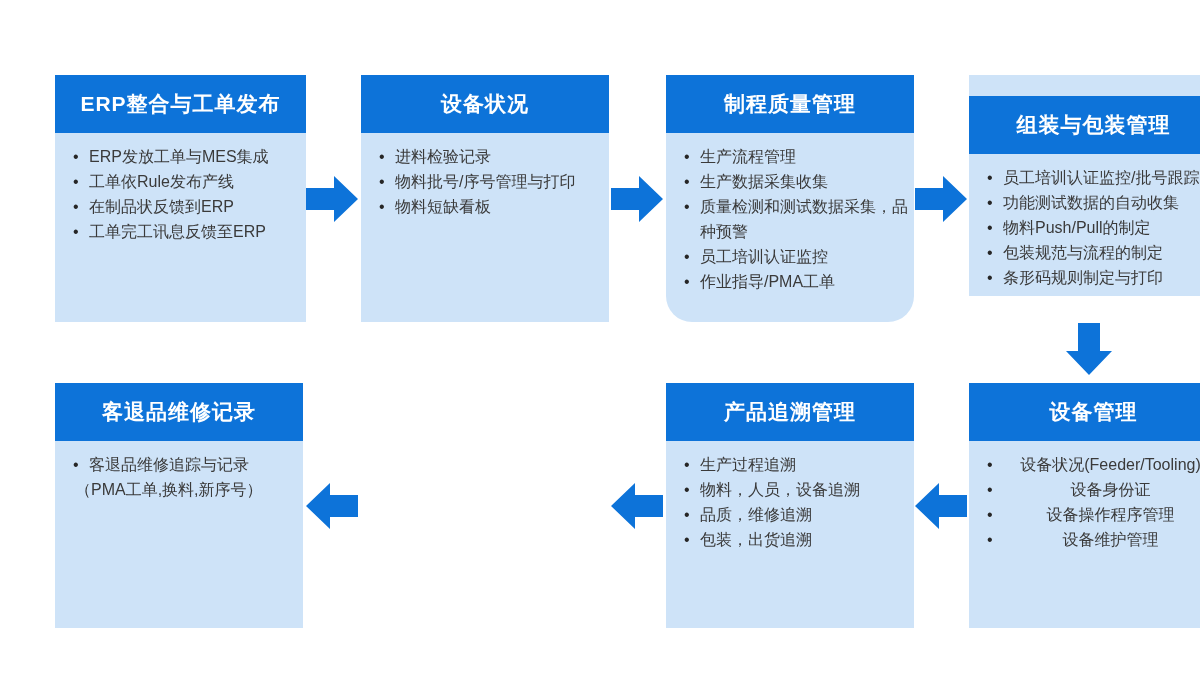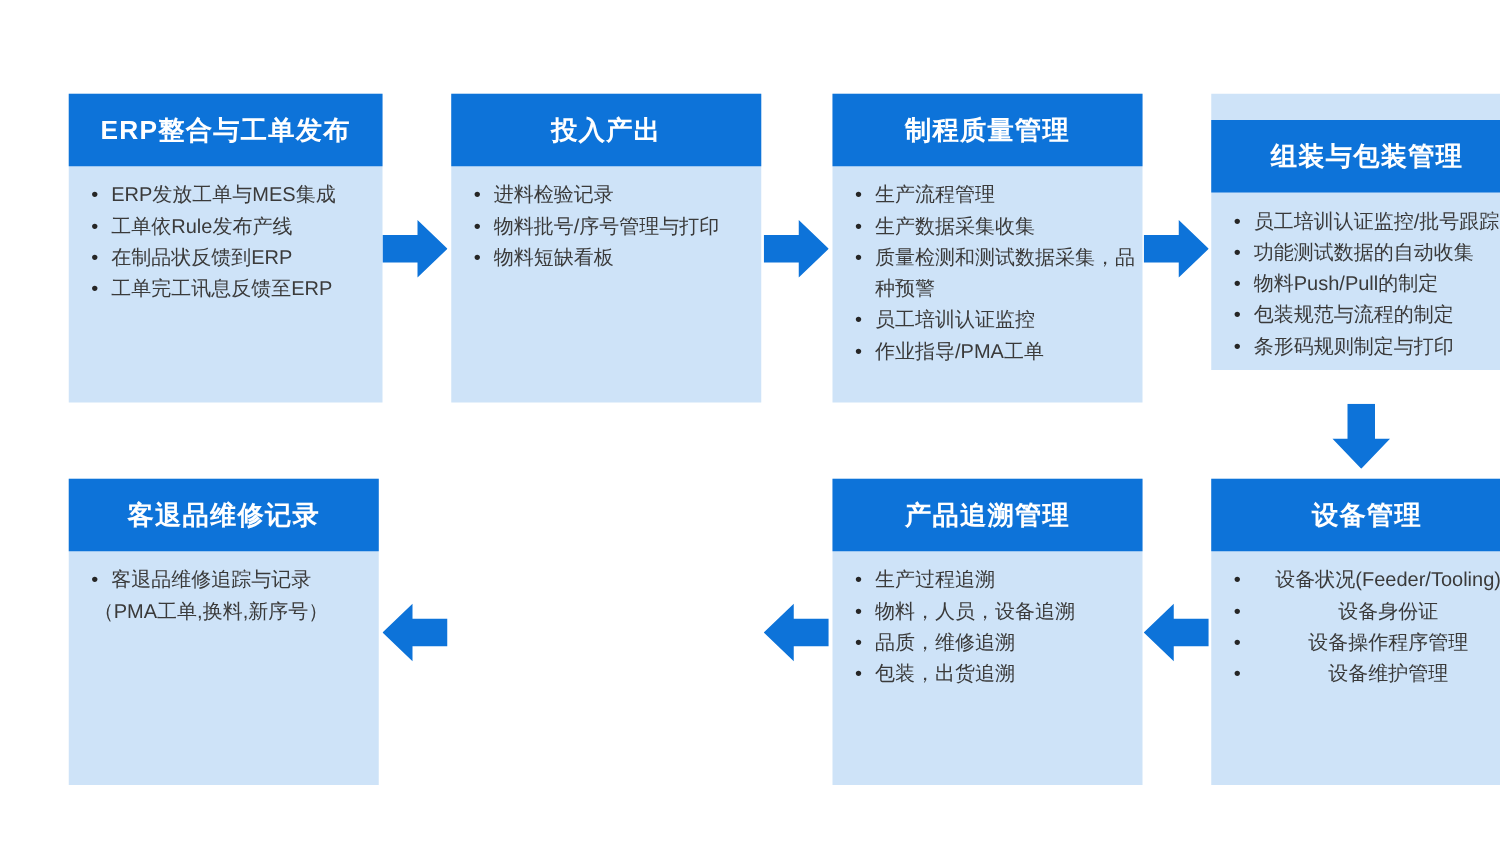--- a/index.html
+++ b/index.html
@@ -66,21 +66,21 @@
     position: absolute;
     width: 52px;
     height: 52px;
   }
   .arrow svg { display: block; width: 100%; height: 100%; }
   .arrow polygon { fill: #0d73d9; }
 
   
   .pos-erp         { left: 19px;  top: 75px;  width: 251px; height: 247px; }
   .pos-material    { left: 325px; top: 75px;  width: 248px; height: 247px; }
-  .pos-quality     { left: 630px; top: 75px;  width: 248px; height: 247px; }
+  .pos-quality     { left: 630px; top: 75px;  width: 248px; height: 247px; border-radius: 26px; }
   .pos-assembly    { left: 933px; top: 75px;  width: 249px; height: 221px; justify-content: flex-end; }
   .pos-equipment   { left: 933px; top: 383px; width: 249px; height: 245px; text-align: center; }
   .pos-trace       { left: 630px; top: 383px; width: 248px; height: 245px; }
   .pos-kanban      { left: 325px; top: 383px; width: 248px; height: 245px; }
   .pos-returns     { left: 19px;  top: 383px; width: 248px; height: 245px; }
 
   
   .pos-arrow-r1 { left: 270px; top: 173px; }
   .pos-arrow-r2 { left: 575px; top: 173px; }
   .pos-arrow-r3 { left: 879px; top: 173px; }
@@ -98,21 +98,21 @@
     <div class="box-header">ERP整合与工单发布</div>
     <ul class="box-body">
       <li>ERP发放工单与MES集成</li>
       <li>工单依Rule发布产线</li>
       <li>在制品状反馈到ERP</li>
       <li>工单完工讯息反馈至ERP</li>
     </ul>
   </div>
 
   <div class="box pos-material">
-    <div class="box-header">投入产出</div>
+    <div class="box-header">设备状况</div>
     <ul class="box-body">
       <li>进料检验记录</li>
       <li>物料批号/序号管理与打印</li>
       <li>物料短缺看板</li>
     </ul>
   </div>
 
   <div class="box pos-quality">
     <div class="box-header">制程质量管理</div>
     <ul class="box-body">

